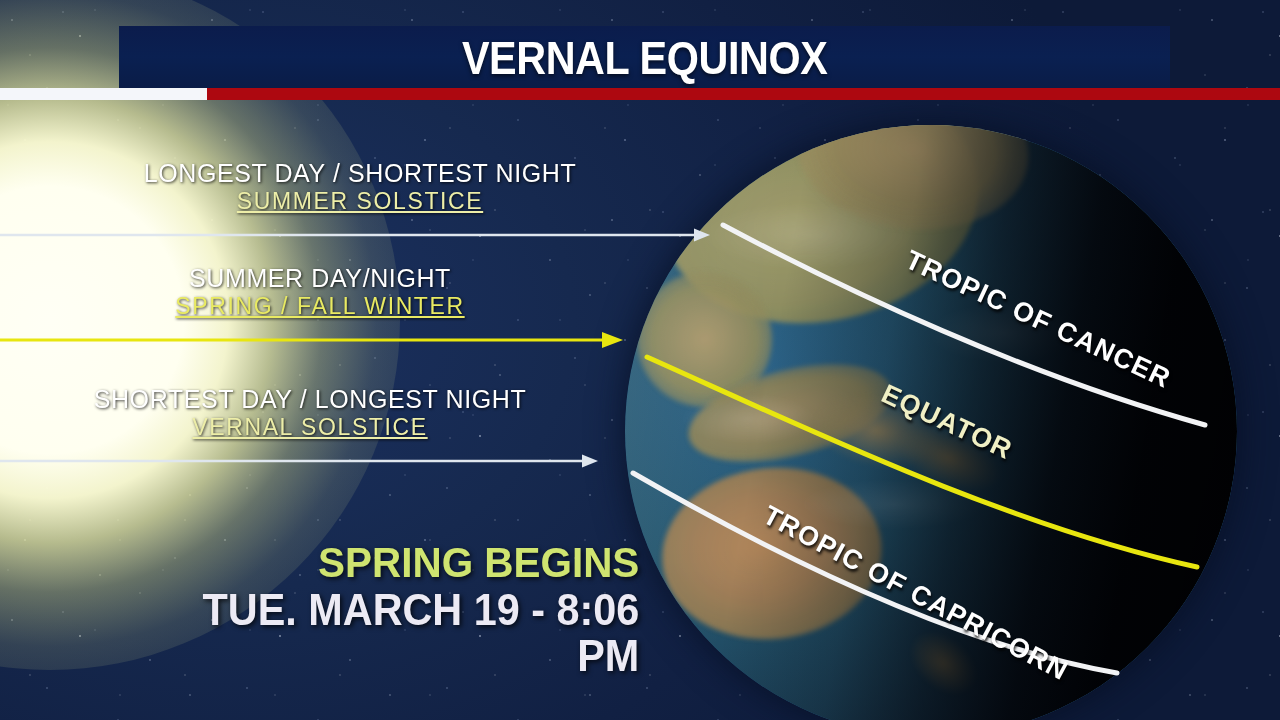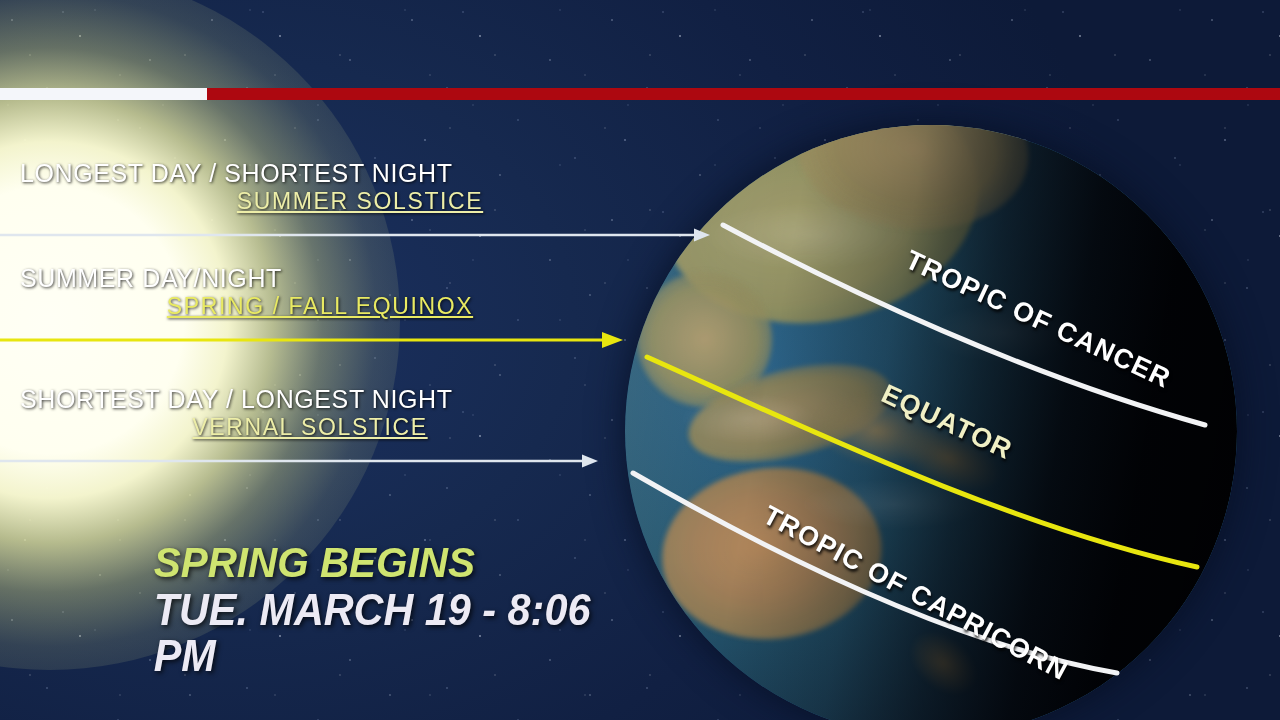--- a/index.html
+++ b/index.html
@@ -256,43 +256,41 @@
     letter-spacing: 1.6px;
     color: #edeea8;
     text-shadow: 1px 1px 3px rgba(0,0,0,.8);
     text-decoration: underline;
   }
   .row-mid .arrow-title { color: #e9ea62; }
   .arrow-sub {
     position: absolute;
     left: 0; right: 0;
     bottom: 0;
-    text-align: left;
+    text-align: center;
     font-size: 25px;
     letter-spacing: 0.6px;
     color: #ffffff;
     text-shadow: 1px 1px 3px rgba(0,0,0,.8);
-    padding-left: 20px;
   }
   .arrow-line {
     position: absolute;
     left: 0;
     top: 36px;
     height: 22px;
   }
   .arrow-svg { display: block; overflow: visible; }
 
   
   .headline {
     position: absolute;
-    left: 138px;
+    left: 131px;
     top: 540px;
     width: 524px;
-    text-align: left;
-    font-style: italic;
+    text-align: right;
   }
   .hl-1 {
     font-family: "Liberation Sans Narrow", "Liberation Sans", sans-serif;
     font-size: 43px;
     font-weight: bold;
     color: #cfe470;
     letter-spacing: 0px;
     transform: scaleX(0.94);
     text-shadow: 2px 2px 5px rgba(0,0,0,.75);
     line-height: 1.05;
@@ -340,36 +338,39 @@
       <path d="M 98 100 C 220 165, 400 250, 580 300" fill="none" stroke="#f2f3f5" stroke-width="5" stroke-linecap="round"></path>
       <path d="M 22 232 C 170 298, 380 400, 572 442" fill="none" stroke="#e8e60f" stroke-width="5" stroke-linecap="round"></path>
       <path d="M 8 348 C 150 430, 330 520, 492 548" fill="none" stroke="#f2f3f5" stroke-width="5" stroke-linecap="round"></path>
     </svg>
 
     <div class="lat-label lab-cancer">TROPIC OF CANCER</div>
     <div class="lat-label lab-equator">EQUATOR</div>
     <div class="lat-label lab-capri">TROPIC OF CAPRICORN</div>
   </div>
 
+  <div class="banner">
+    <div class="banner-title">VERNAL EQUINOX</div>
+  </div>
   <div class="stripe-white"></div>
   <div class="stripe-red"></div>
 
   <div class="arrow-row row-top">
     <div class="arrow-title">SUMMER SOLSTICE</div>
     <div class="arrow-line">
       <svg class="arrow-svg" width="712" height="22" viewBox="0 0 712 22">
         <line x1="0" y1="11" x2="694" y2="11" stroke="#dfe6ee" stroke-width="2.4"></line>
         <polygon points="694,4.5 710,11 694,17.5" fill="#dfe6ee"></polygon>
       </svg>
     </div>
     <div class="arrow-sub">LONGEST DAY / SHORTEST NIGHT</div>
   </div>
 
   <div class="arrow-row row-mid">
-    <div class="arrow-title">SPRING / FALL EQUINOX</div>
+    <div class="arrow-title">SPRING / FALL WINTER</div>
     <div class="arrow-line">
       <svg class="arrow-svg" width="625" height="22" viewBox="0 0 625 22">
         <line x1="0" y1="11" x2="604" y2="11" stroke="#e8e60f" stroke-width="3.2"></line>
         <polygon points="602,3 623,11 602,19" fill="#e8e60f"></polygon>
       </svg>
     </div>
     <div class="arrow-sub">SUMMER DAY/NIGHT</div>
   </div>
 
   <div class="arrow-row row-bot">

